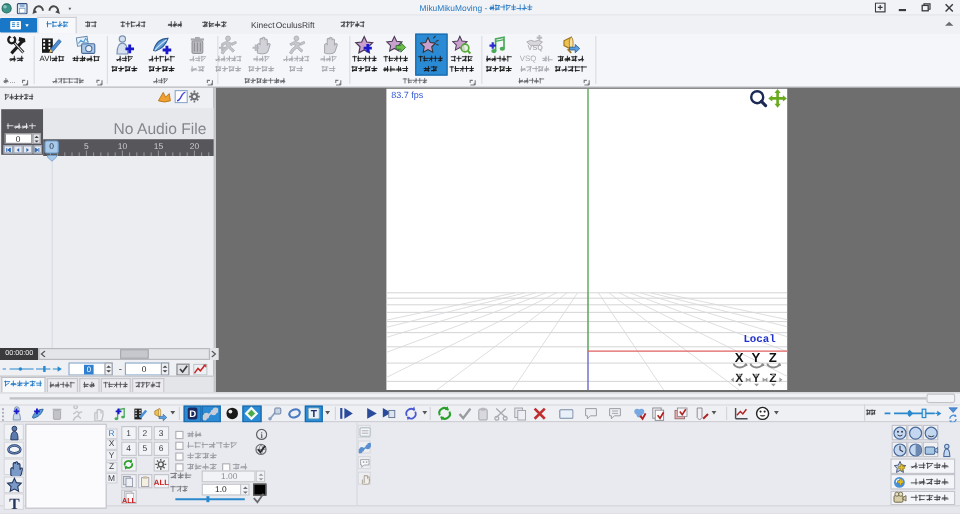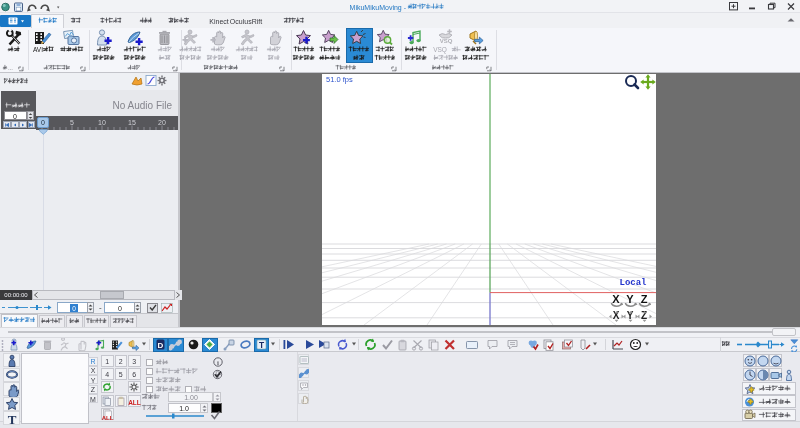--- a/index.html
+++ b/index.html
@@ -178,21 +178,21 @@
     <line x1="185.4" y1="170" x2="294.0" y2="251" stroke="#d8d8db" stroke-width="0.7"></line>
     <line x1="194.1" y1="170" x2="357.0" y2="251" stroke="#d8d8db" stroke-width="0.7"></line>
     <line x1="202.9" y1="170" x2="420.0" y2="251" stroke="#d8d8db" stroke-width="0.7"></line>
     <line x1="211.6" y1="170" x2="483.0" y2="251" stroke="#d8d8db" stroke-width="0.7"></line>
     <line x1="220.3" y1="170" x2="546.0" y2="251" stroke="#d8d8db" stroke-width="0.7"></line>
     <line x1="229.0" y1="170" x2="609.0" y2="251" stroke="#d8d8db" stroke-width="0.7"></line>
     <line x1="168" y1="0" x2="168" y2="218.6" stroke="#3a9a3a" stroke-width="1"></line>
     <line x1="168" y1="218.6" x2="168" y2="251" stroke="#5a5ac8" stroke-width="1"></line>
     <line x1="168" y1="218.6" x2="334" y2="218.6" stroke="#e06060" stroke-width="1"></line>
   </svg>
-<div style="position:absolute;left:326px;top:76px;white-space:nowrap;line-height:1;font-family:'Liberation Sans',sans-serif;font-size:7.5px;color:#2f55cc;">51.0 fps</div>
+<div style="position:absolute;left:326px;top:76px;white-space:nowrap;line-height:1;font-family:'Liberation Sans',sans-serif;font-size:7.5px;color:#2f55cc;">83.7 fps</div>
 <svg style="position:absolute;left:622px;top:74px;" width="36" height="17" viewBox="0 0 36 17">
     <circle cx="9" cy="7" r="5" fill="none" stroke="#1a2a55" stroke-width="2"></circle>
     <path d="M12.5 10.5 L16 14" stroke="#1a2a55" stroke-width="2.6" stroke-linecap="round"></path>
     <g stroke="#6aaa1e" stroke-width="2.2" fill="#6aaa1e">
       <line x1="21" y1="8" x2="31" y2="8"></line>
       <line x1="26" y1="3" x2="26" y2="13"></line>
       <path d="M26 0.2 l2.6 3.4 h-5.2 Z" stroke="none"></path>
       <path d="M26 15.8 l2.6 -3.4 h-5.2 Z" stroke="none"></path>
       <path d="M18.2 8 l3.4 -2.6 v5.2 Z" stroke="none"></path>
       <path d="M33.8 8 l-3.4 -2.6 v5.2 Z" stroke="none"></path>
@@ -262,21 +262,21 @@
   </svg>
 <div style="position:absolute;left:19.4px;top:120.5px;width:7.6px;height:7.6px;background:#e6e9f0;border:1px solid #9aa2b2;"></div>
 <svg style="position:absolute;left:20.2px;top:121.5px;" width="6" height="6" viewBox="0 0 6 6">
     <path d="M2 1.4 L4.1 3 l-2.1 1.6 Z" fill="#2a66b8"></path>
   </svg>
 <div style="position:absolute;left:27.599999999999998px;top:120.5px;width:7.6px;height:7.6px;background:#e6e9f0;border:1px solid #9aa2b2;"></div>
 <svg style="position:absolute;left:28.4px;top:121.5px;" width="6" height="6" viewBox="0 0 6 6">
     <path d="M4.4 1.4 v3.2 M1.4 1.4 L3.6 3 l-2.2 1.6 Z" stroke="#2a66b8" fill="#2a66b8" stroke-width="0.8"></path>
   </svg>
 <div style="position:absolute;left:36px;top:90px;width:142px;height:26px;background:#e7e8ec;"></div>
-<div style="position:absolute;left:172px;top:101px;white-space:nowrap;line-height:1;transform:translateX(-100%);font-family:'Liberation Sans',sans-serif;font-size:10px;color:#85858d;">No Audio File</div>
+<div style="position:absolute;left:172px;top:101px;white-space:nowrap;line-height:1;transform:translateX(-100%);font-family:'Liberation Sans',sans-serif;font-size:13px;color:#85858d;">No Audio File</div>
 <div style="position:absolute;left:36px;top:116px;width:142px;height:14px;background:#57575b;"></div>
 <svg style="position:absolute;left:36px;top:116px;" width="142" height="14" viewBox="0 0 142 14">
     <line x1="6" y1="9.5" x2="6" y2="14" stroke="#9a9aa2" stroke-width="0.8"></line>
     <line x1="12" y1="11" x2="12" y2="14" stroke="#9a9aa2" stroke-width="0.8"></line>
     <line x1="18" y1="11" x2="18" y2="14" stroke="#9a9aa2" stroke-width="0.8"></line>
     <line x1="24" y1="11" x2="24" y2="14" stroke="#9a9aa2" stroke-width="0.8"></line>
     <line x1="30" y1="11" x2="30" y2="14" stroke="#9a9aa2" stroke-width="0.8"></line>
     <line x1="36" y1="9.5" x2="36" y2="14" stroke="#9a9aa2" stroke-width="0.8"></line>
     <line x1="42" y1="11" x2="42" y2="14" stroke="#9a9aa2" stroke-width="0.8"></line>
     <line x1="48" y1="11" x2="48" y2="14" stroke="#9a9aa2" stroke-width="0.8"></line>

